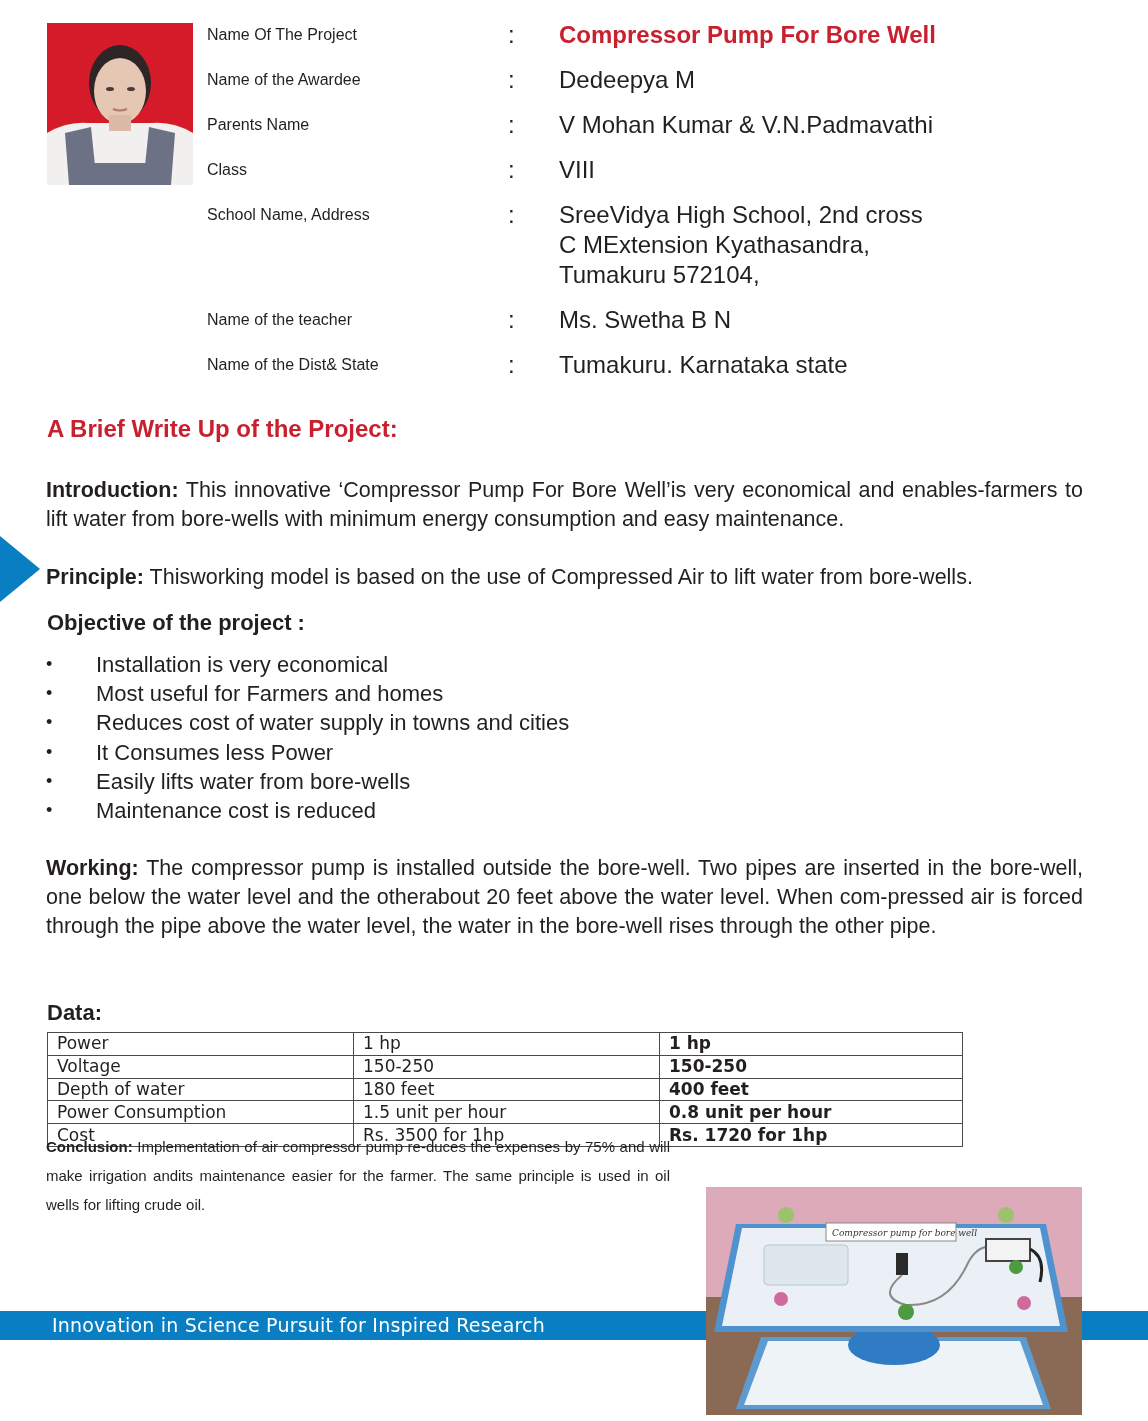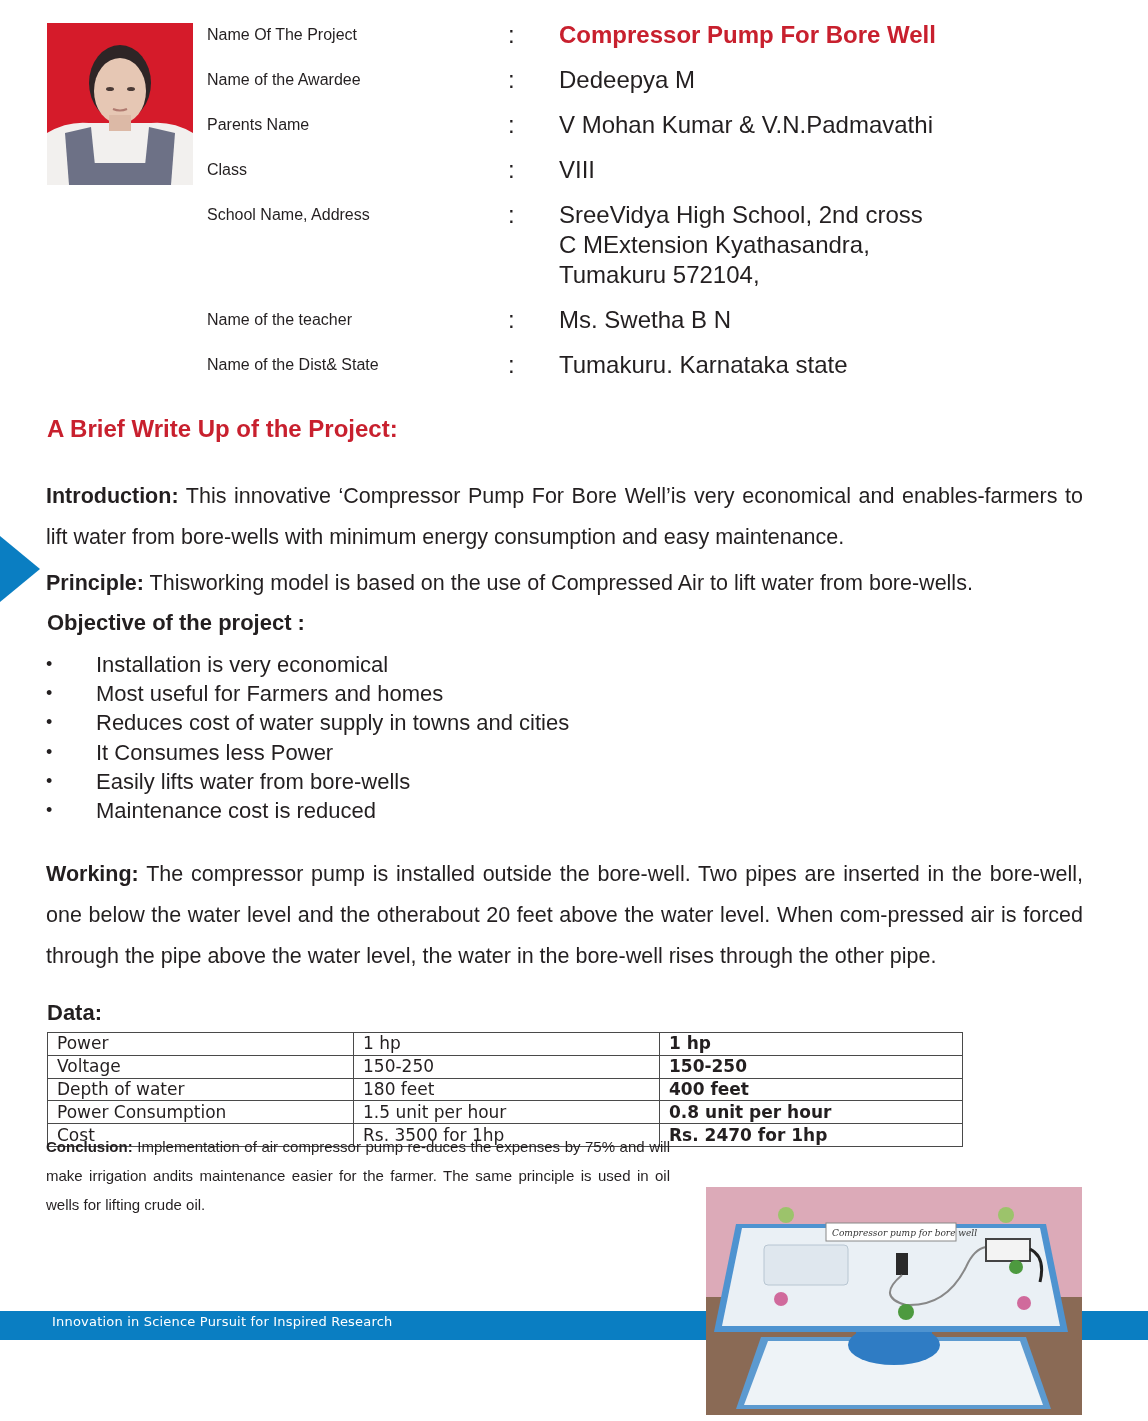--- a/index.html
+++ b/index.html
@@ -19,21 +19,21 @@
   
   .info-label { left: 207px; font-size: 16px; line-height: 30px; white-space: nowrap; }
   .info-colon { left: 508px; font-size: 24px; line-height: 30px; }
   .info-value { left: 559px; font-size: 24px; line-height: 30px; white-space: nowrap; }
   .info-value.title { color: #c8202e; font-weight: bold; }
 
   .section-heading {
     left: 47px; top: 415px; font-size: 24px; font-weight: bold; color: #c8202e;
   }
   .para {
-    left: 46px; width: 1037px; font-size: 21.5px; line-height: 41px;
+    left: 46px; width: 1037px; font-size: 21.5px; line-height: 29px;
     text-align: justify;
   }
   .para b { font-weight: bold; }
 
   .pointer {
     left: 0; top: 536px; width: 0; height: 0;
     border-top: 33px solid transparent; border-bottom: 33px solid transparent;
     border-left: 40px solid #0a7ec2;
   }
 
@@ -61,21 +61,21 @@
     text-align: justify;
   }
 
   .footer-bar {
     left: 0; top: 1311px; width: 708px; height: 29px; background: #0a7ec2;
   }
   .footer-bar-right {
     left: 1082px; top: 1311px; width: 66px; height: 29px; background: #0a7ec2;
   }
   .footer-text {
-    left: 52px; top: 1314px; font-size: 13px; color: #ffffff; letter-spacing: 0.2px;
+    left: 52px; top: 1314px; font-size: 19px; color: #ffffff; letter-spacing: 0.2px;
     font-family: "DejaVu Sans", sans-serif;
   }
 
   .project-photo {
     left: 706px; top: 1187px; width: 376px; height: 228px; overflow: hidden;
     background: #d9a9b5;
   }
 </style>
 </head>
 <body>
@@ -173,21 +173,21 @@
     <td class="bold">400 feet</td>
   </tr>
   <tr>
     <td class="c1">Power Consumption</td>
     <td class="c2">1.5 unit per hour</td>
     <td class="bold">0.8 unit per hour</td>
   </tr>
   <tr>
     <td class="c1">Cost</td>
     <td class="c2">Rs. 3500 for 1hp</td>
-    <td class="bold">Rs. 2470 for 1hp</td>
+    <td class="bold">Rs. 1720 for 1hp</td>
   </tr>
 </tbody>
   </table>
 
 <div class="abs concl">
   <b>Conclusion:</b><span> Implementation of air compressor pump re-duces the expenses by 75% and will make irrigation andits maintenance easier for the farmer. The same principle is used in oil wells for lifting crude oil.</span>
 </div>
 
 <div class="abs footer-bar"></div>
 <div class="abs footer-bar-right"></div>

